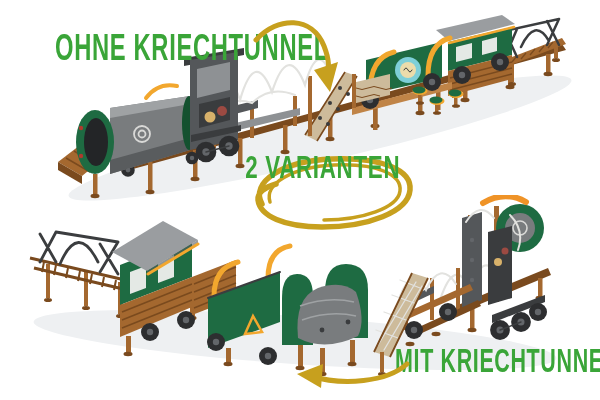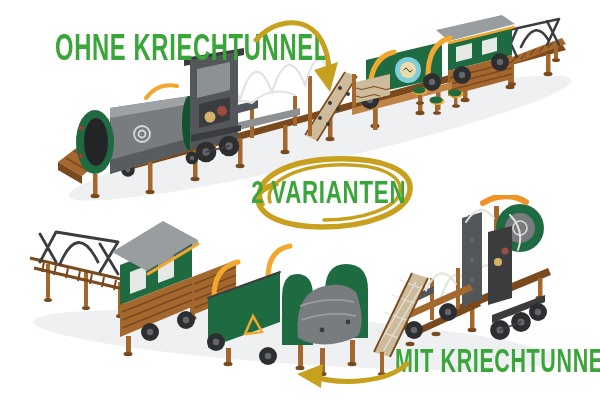--- a/index.html
+++ b/index.html
@@ -18,21 +18,21 @@
   .stage{position:relative;width:600px;height:400px;font-family:"Liberation Sans",sans-serif;}
   .art{position:absolute;left:0;}
   .art-top{top:0;width:600px;height:215px;}
   .art-bottom{top:195px;width:600px;height:205px;}
   .ann{position:absolute;color:var(--annotation-green);font-weight:700;white-space:nowrap;letter-spacing:1px;}
   .cond{display:inline-block;transform-origin:left center;}
   .ann-top{left:55px;top:27px;font-size:36px;}
   .ann-top .cond{transform:scaleX(0.66);}
   .ann-bottom{left:395px;top:342px;font-size:33px;}
   .ann-bottom .cond{transform:scaleX(0.65);}
-  .badge-text{left:236px;top:150px;width:185px;height:85px;display:flex;align-items:center;justify-content:center;font-size:31px;}
+  .badge-text{left:230px;top:150px;width:185px;height:85px;display:flex;justify-content:center;font-size:31px;}
   .badge-text .cond{transform:scaleX(0.72);transform-origin:center center;}
   .arrow,.badge-ellipse{position:absolute;overflow:visible;}
   .arrow-top{left:252px;top:14px;width:95px;height:85px;}
   .arrow-bottom{left:295px;top:352px;width:115px;height:45px;}
   .badge-ellipse{left:240px;top:150px;width:185px;height:85px;}
   
   .f-wood{fill:var(--wood)} .f-woodd{fill:var(--wood-dark)} .f-woodl{fill:var(--wood-light)}
   .f-green{fill:var(--play-green)} .f-greend{fill:var(--play-green-dark)}
   .f-steel{fill:var(--steel)} .f-steell{fill:var(--steel-light)} .f-steeld{fill:var(--steel-dark)}
   .f-panel{fill:var(--panel-grey)} .f-paneld{fill:var(--panel-dark)} .f-panell{fill:var(--panel-light)}

